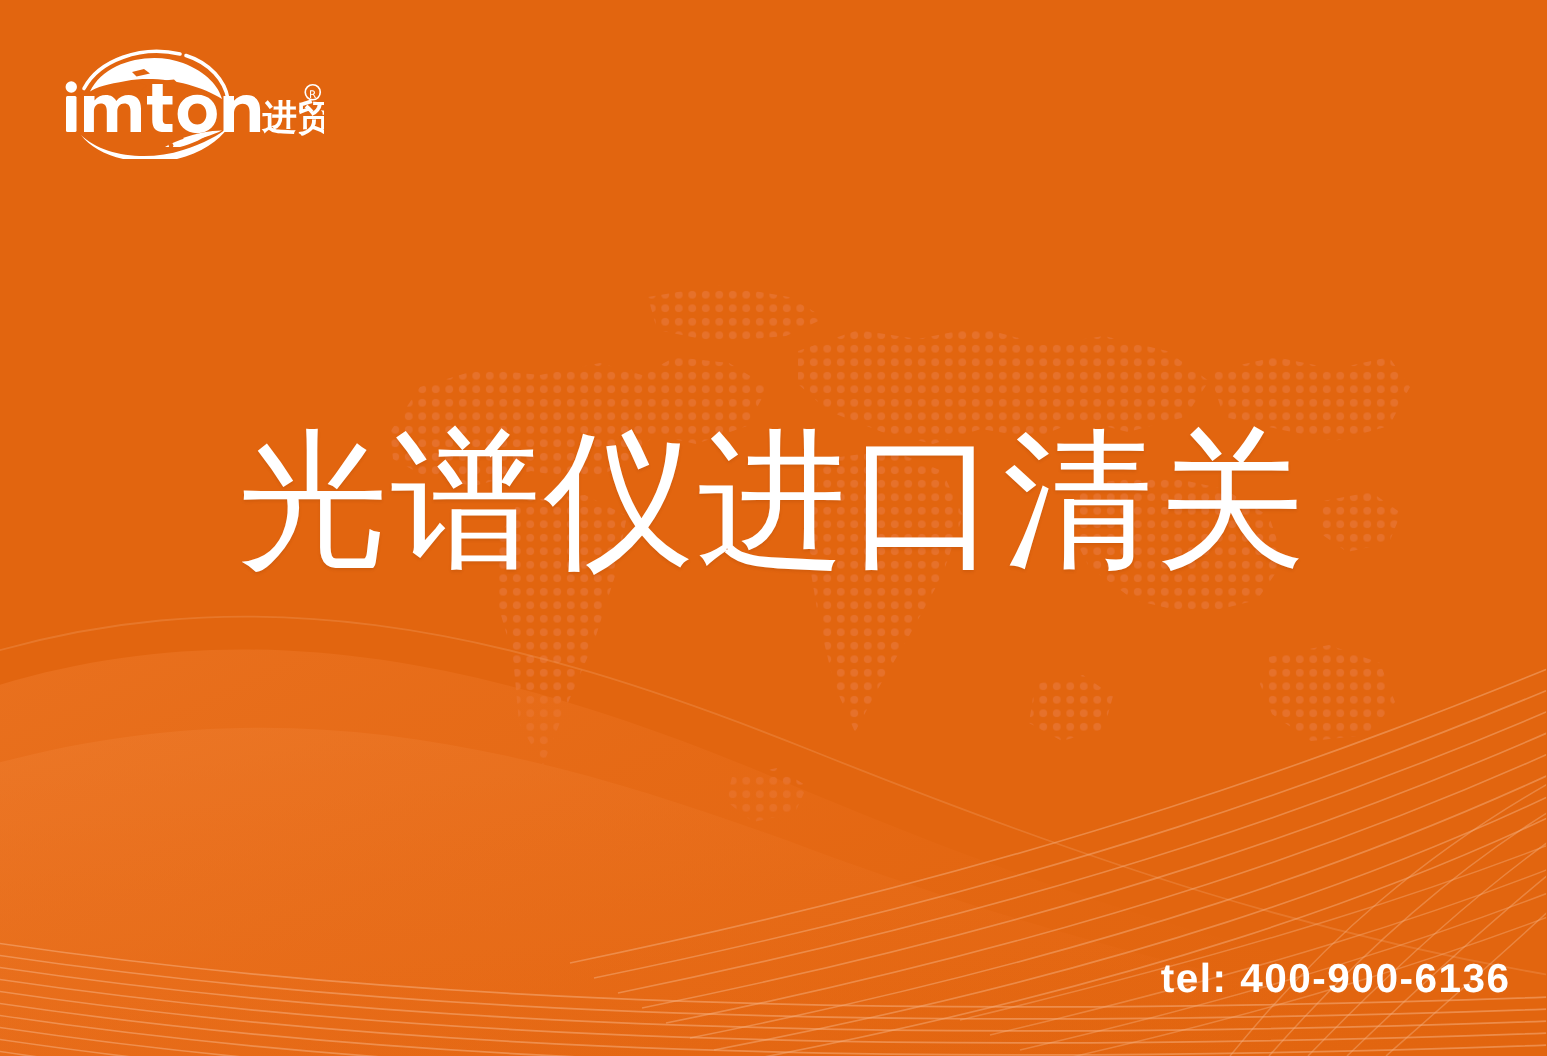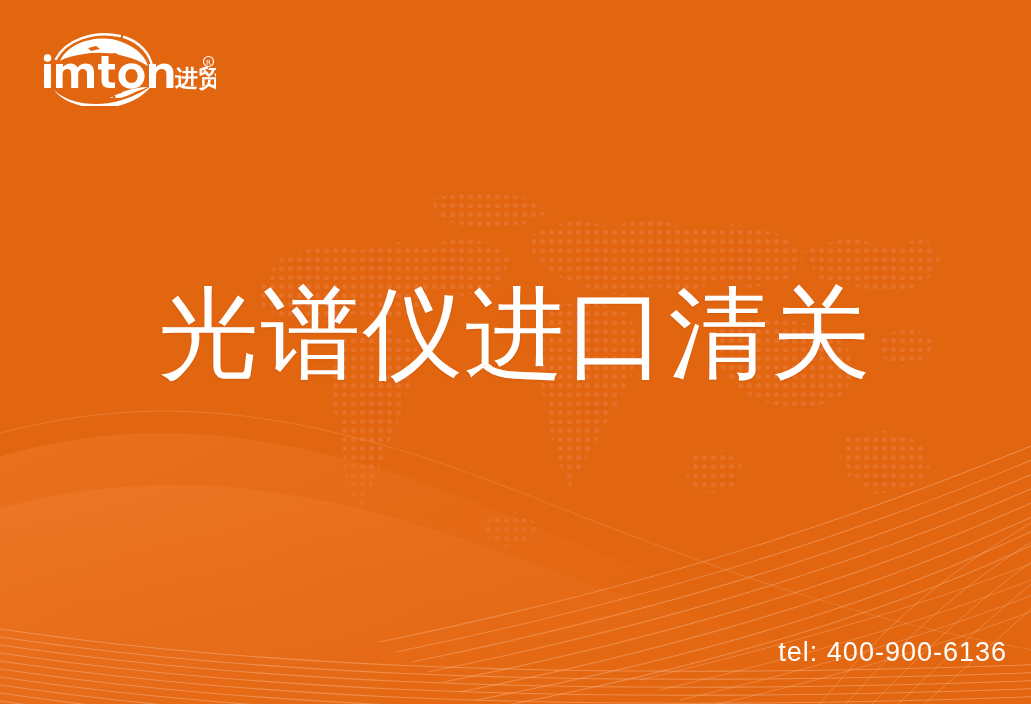--- a/index.html
+++ b/index.html
@@ -55,21 +55,21 @@
   }
   #headline .hl-line{display:block;white-space:nowrap;}
 
   
   #phone{
     position:absolute;
     right:24px;bottom:36px;
     color:#ffffff;
     font-size:27px;
     letter-spacing:1px;
-    font-weight:400;
+    font-weight:700;
     font-family:"Liberation Sans","DejaVu Sans",sans-serif;
     white-space:nowrap;
     margin-top:22px;
   }
 </style>
 </head>
 <body>
 
 <div id="banner">
 

